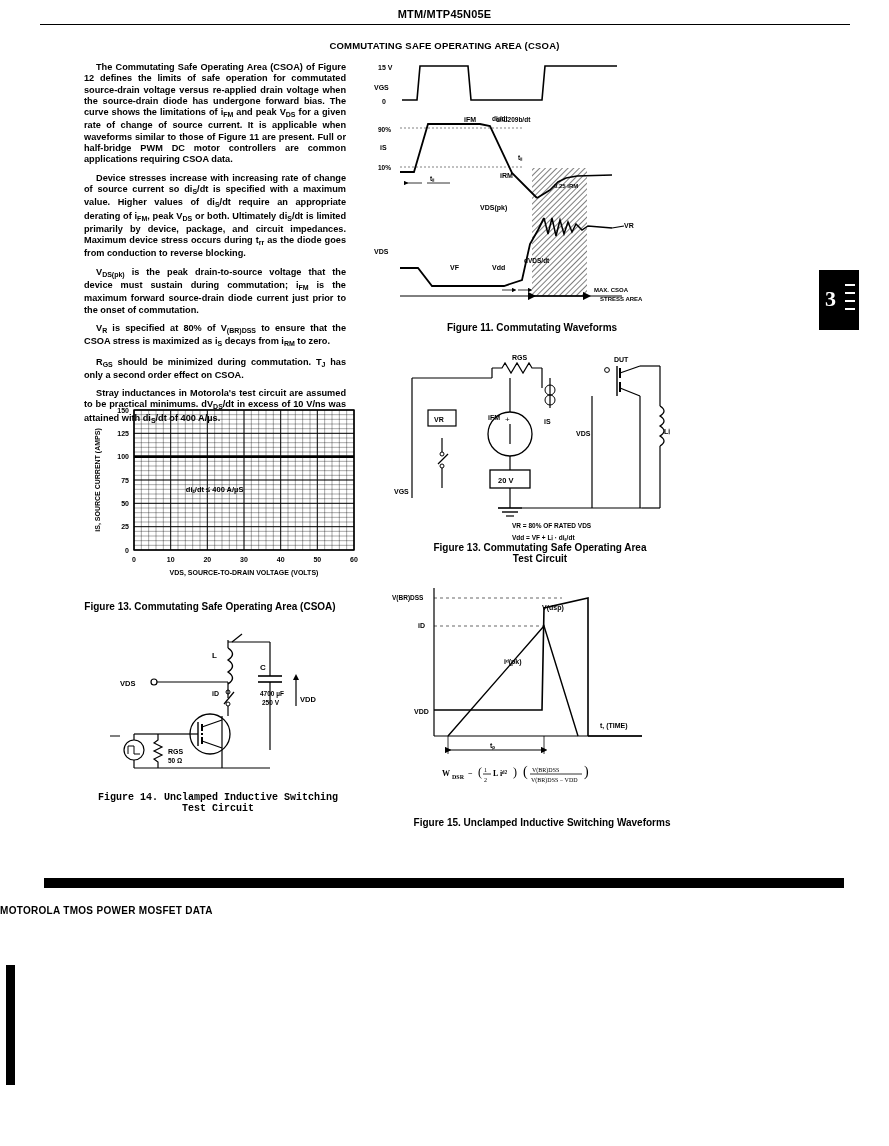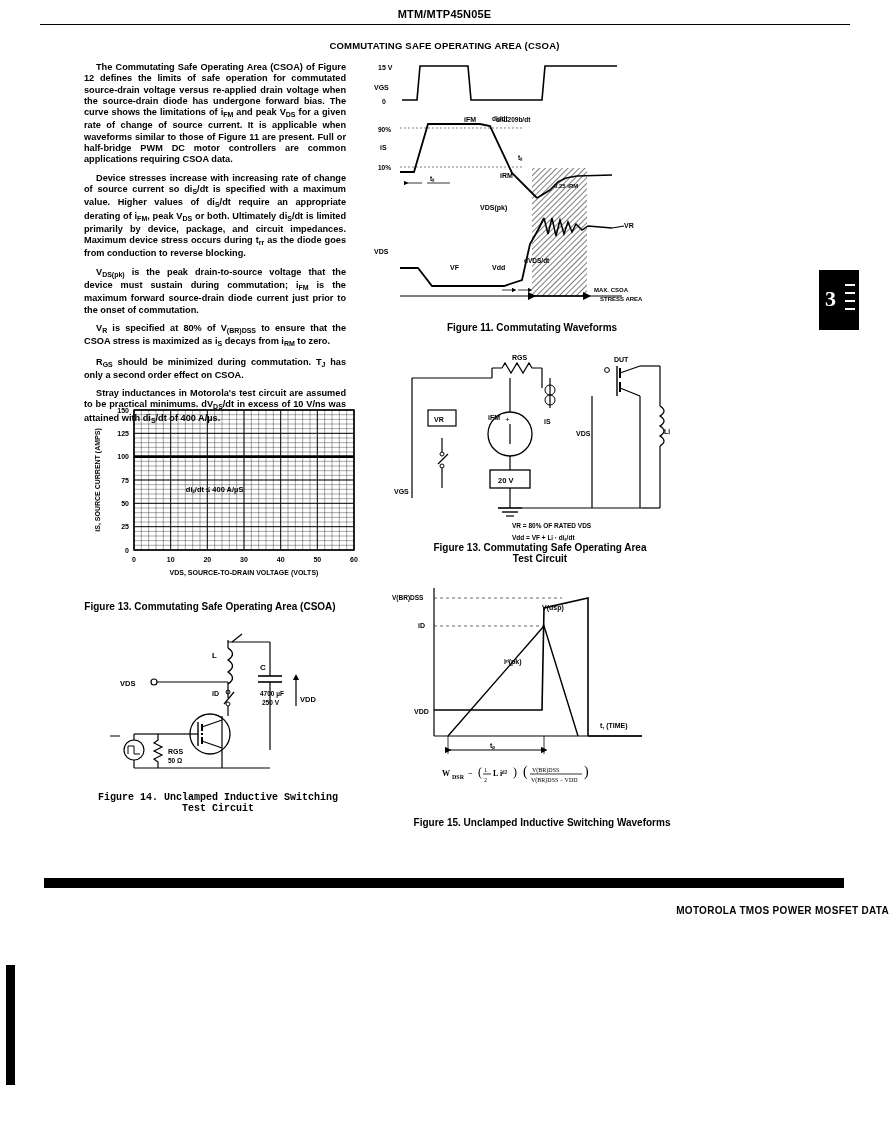--- a/index.html
+++ b/index.html
@@ -54,21 +54,21 @@
   svg{display:block;}
 
   
   .chart12{position:absolute;left:90px;top:400px;}
 
   
   .footrule{
     position:absolute;left:44px;top:878px;width:800px;height:10px;background:#000;
   }
   .footer-text{
-    position:absolute;top:905px;left:0;width:889px;text-align:right;
+    position:absolute;top:905px;left:0;width:889px;text-align:left;
     font-size:10px;font-weight:bold;letter-spacing:.3px;
   }
   .edge-mark{position:absolute;left:6px;top:965px;width:9px;height:120px;background:#000;}
 </style>
 </head>
 <body>
 
 <div class="page">
 
   <div class="doc-header">MTM/MTP45N05E</div>

